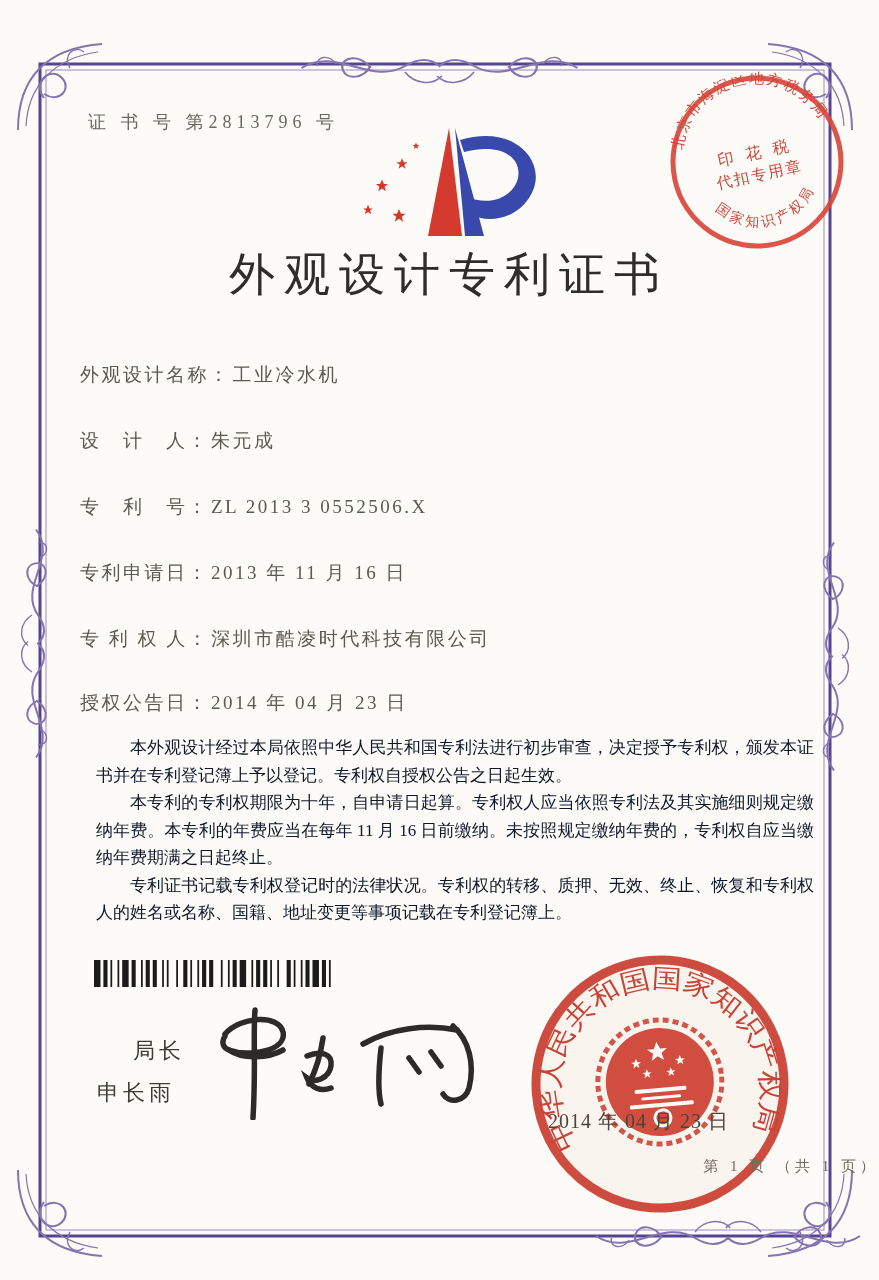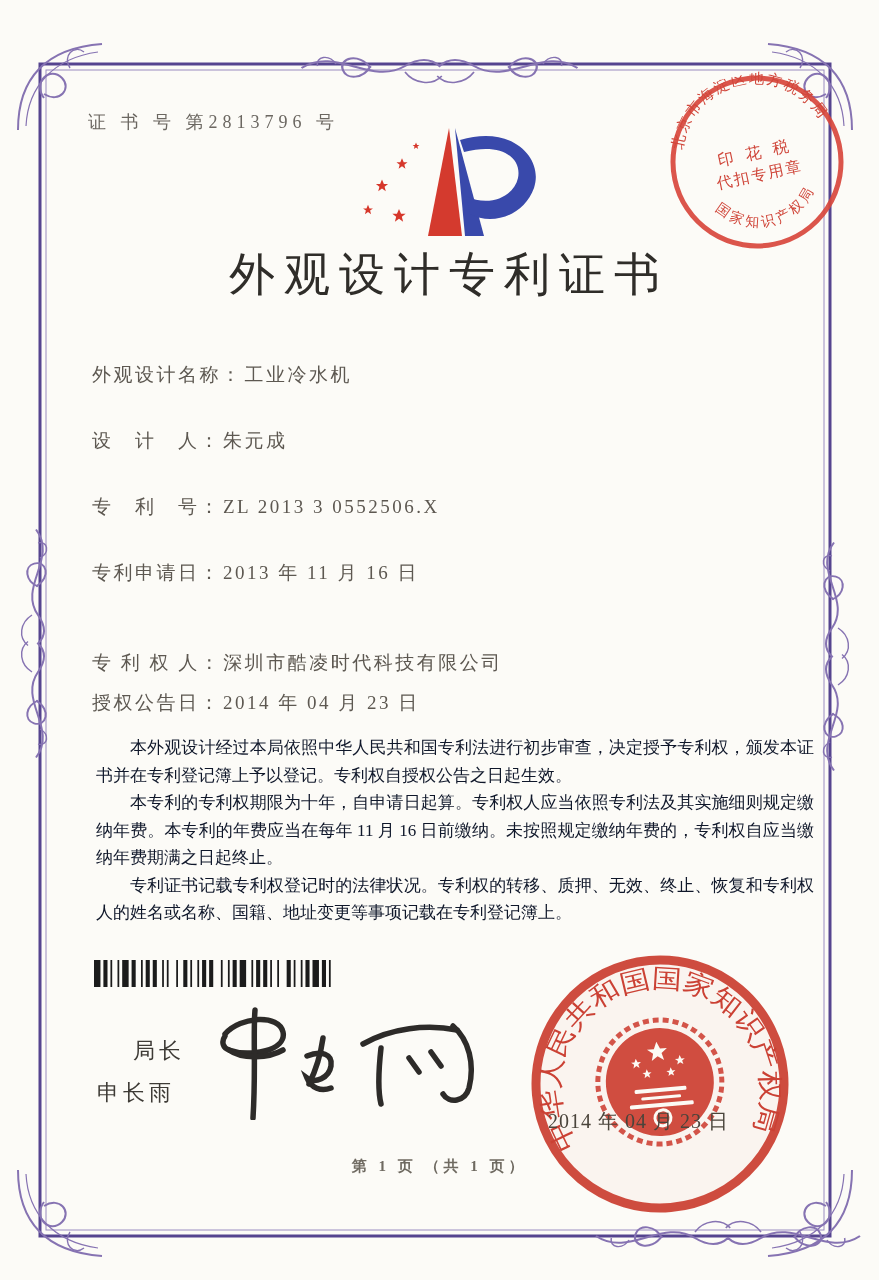--- a/index.html
+++ b/index.html
@@ -24,21 +24,21 @@
     font-size:18px;letter-spacing:5px;color:#6b6761;
   }
 
   
   .title{
     left:0;right:0;top:244px;text-align:center;
     font-size:46px;letter-spacing:9px;color:#2f2d29;font-weight:500;padding-left:19px;
   }
 
   
-  .field-row{left:92px;font-size:19px;letter-spacing:2.5px;color:#5d5851;}
+  .field-row{left:80px;font-size:19px;letter-spacing:2.5px;color:#5d5851;}
   .field-row .val{margin-left:2px;}
 
   
   .body-text{
     left:96px;top:734px;width:718px;
     font-size:17px;line-height:27.5px;text-align:justify;color:#0f172a;
   }
   .body-text p{margin:0;text-indent:2em;}
 
   
@@ -48,22 +48,22 @@
   .commissioner{left:97px;font-size:22px;letter-spacing:4px;color:#3e3b36;}
 
   
   .seal-date{
     left:548px;top:1108px;
     font-size:20px;letter-spacing:1px;color:#4a443b;z-index:5;
   }
 
   
   .footer{
-    left:0;right:0;top:1157px;text-align:center;
-    font-size:15px;letter-spacing:4px;color:#6f6a61;font-weight:bold;
+    left:0;right:0;top:1157px;text-align:right;
+    font-size:15px;letter-spacing:4px;color:#6f6a61;
   }
 
   .stamp-rotate{transform:rotate(-12deg);}
   .seal-rotate{transform:rotate(-5deg);}
 </style>
 </head>
 <body>
 
 <div class="page">
 
@@ -137,21 +137,21 @@
   </div>
   <div class="abs field-row nowrap" style="top:428px;">
     <span>设　计　人：</span><span class="val">朱元成</span>
   </div>
   <div class="abs field-row nowrap" style="top:494px;">
     <span>专　利　号：</span><span class="val">ZL 2013 3 0552506.X</span>
   </div>
   <div class="abs field-row nowrap" style="top:560px;">
     <span>专利申请日：</span><span class="val">2013 年 11 月 16 日</span>
   </div>
-  <div class="abs field-row nowrap" style="top:626px;margin-top:24px;">
+  <div class="abs field-row nowrap" style="top:626px;">
     <span>专 利 权 人：</span><span class="val">深圳市酷凌时代科技有限公司</span>
   </div>
   <div class="abs field-row nowrap" style="top:690px;">
     <span>授权公告日：</span><span class="val">2014 年 04 月 23 日</span>
   </div>
 
   <div class="abs body-text">
     <p>本外观设计经过本局依照中华人民共和国专利法进行初步审查，决定授予专利权，颁发本证书并在专利登记簿上予以登记。专利权自授权公告之日起生效。</p>
     <p>本专利的专利权期限为十年，自申请日起算。专利权人应当依照专利法及其实施细则规定缴纳年费。本专利的年费应当在每年 11 月 16 日前缴纳。未按照规定缴纳年费的，专利权自应当缴纳年费期满之日起终止。</p>
     <p>专利证书记载专利权登记时的法律状况。专利权的转移、质押、无效、终止、恢复和专利权人的姓名或名称、国籍、地址变更等事项记载在专利登记簿上。</p>

